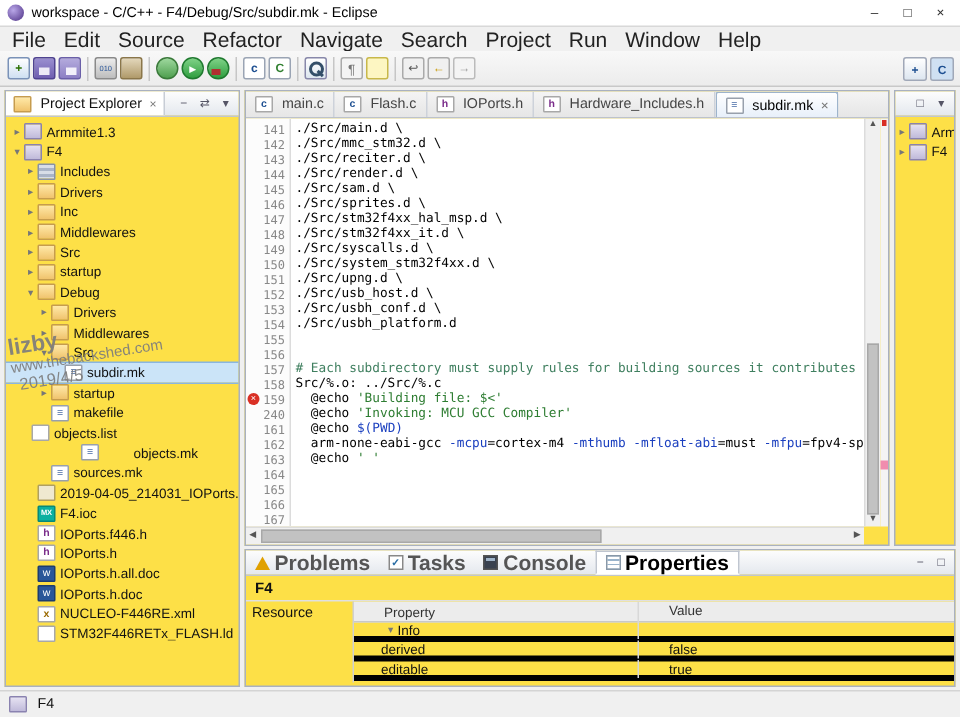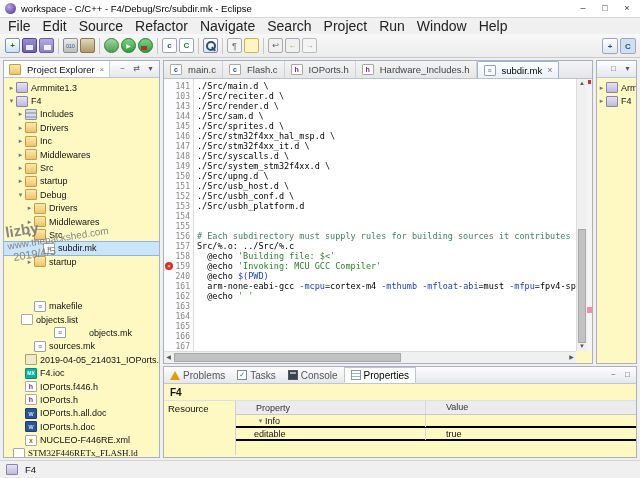--- a/index.html
+++ b/index.html
@@ -46,21 +46,21 @@
   .tbi-last-edit-location::after{content:"↩";color:#555;}
   .tbi-back{background:#f0f0f0;border:1px solid #aaa;}
   .tbi-back::after{content:"←";color:#c89800;font-weight:bold;}
   .tbi-forward{background:#f4f4f4;border:1px solid #bbb;}
   .tbi-forward::after{content:"→";color:#9a9a9a;}
   .persp-area{position:absolute;right:4px;top:38px;display:flex;gap:2px;}
   .persp{width:16px;height:16px;border:1px solid #a0a8b8;border-radius:2px;background:linear-gradient(#fff,#dde6f0);display:inline-flex;align-items:center;justify-content:center;font-size:8px;color:#1d4f91;font-weight:bold;}
   .persp.active{background:#cfe0f2;}
 
   
-  .panel{position:absolute;background:#fef9c3;border:1px solid #a9b1c0;}
+  .panel{position:absolute;background:#fde047;border:1px solid #a9b1c0;}
   .panel-tabbar{height:17px;background:linear-gradient(#fdfdfd,#e4e8ee);border-bottom:1px solid #c0c6d0;display:flex;align-items:center;overflow:hidden;}
   .panel-tab{display:flex;align-items:center;gap:3px;padding:0 5px;height:100%;background:#fff;border-right:1px solid #c8cdd6;font-size:9.5px;white-space:nowrap;}
   .panel-tab .ptab-close{color:#777;font-size:8px;margin-left:2px;}
   .panel-hdr-icons{margin-left:auto;display:flex;gap:3px;padding-right:3px;color:#556;}
   .hicon{font-size:8px;line-height:14px;width:11px;text-align:center;color:#556;}
 
   
   #left-panel{left:3px;top:60px;width:157px;height:398px;}
   .tree{padding-top:3px;overflow:hidden;height:calc(100% - 17px);}
   .tree-row{display:flex;align-items:center;height:13.4px;white-space:nowrap;overflow:hidden;font-size:9px;}
@@ -118,38 +118,38 @@
   .hscroll .arr.lt{left:0;} .hscroll .arr.rt{right:0;}
 
   
   #right-panel{left:596px;top:60px;width:41px;height:304px;}
   .rp-items{padding-top:3px;}
   .rp-row{display:flex;align-items:center;height:13.4px;white-space:nowrap;overflow:hidden;font-size:9px;}
 
   
   #bottom-panel{left:163px;top:366px;width:474px;height:92px;}
   .vtabs{height:17px;background:linear-gradient(#fdfdfd,#e4e8ee);border-bottom:1px solid #c0c6d0;display:flex;align-items:center;}
-  .vtab{display:flex;align-items:center;height:100%;padding:0 6px;font-size:10px;color:#555;gap:3px;white-space:nowrap;}
+  .vtab{display:flex;align-items:center;height:100%;padding:0 6px;font-size:14px;color:#555;gap:3px;white-space:nowrap;font-weight:bold;}
   .vtab.active{background:#fff;border:1px solid #c0c6d0;border-bottom:1px solid #fff;color:#000;}
   .vtab-icon{width:10px;height:10px;flex:none;position:relative;display:inline-flex;align-items:center;justify-content:center;}
   .vti-problems{width:0;height:0;border-left:5px solid transparent;border-right:5px solid transparent;border-bottom:9px solid #e0a000;}
   .vti-tasks{background:#fff;border:1px solid #888;font-size:7px;color:#2a6ea5;}
   .vti-tasks::after{content:"✓";}
   .vti-console{background:#3a4250;border:1px solid #555;}
   .vti-console::after{content:"";position:absolute;top:1px;left:1px;right:1px;height:2px;background:#9fb3c8;}
   .vti-properties{background:repeating-linear-gradient(#fff 0 2px,#9ab4cc 2px 3px);border:1px solid #8898a8;}
   .props-title{font-weight:bold;font-size:10px;padding:3px 6px 2px 6px;}
   .props-body{display:flex;height:calc(100% - 35px);border-top:1px solid #e0e0e0;}
   .categories{width:72px;border-right:1px solid #d0d0d0;padding:2px 4px;font-size:9.5px;}
   .ptable{flex:1;display:flex;flex-direction:column;overflow:hidden;}
   .phead{display:flex;height:14px;background:#ececec;border-bottom:1px solid #c8c8c8;font-size:9px;color:#333;}
   .pcell{padding:1px 20px;overflow:hidden;white-space:nowrap;}
   .p1{width:190px;border-right:1px solid #d8d8d8;flex:none;display:flex;align-items:center;}
   .p2{flex:1;}
-  .prow{display:flex;height:13px;font-size:9px;align-items:center;border-bottom:2px solid #000000;}
+  .prow{display:flex;height:13px;font-size:9px;align-items:center;border-bottom:4px solid #000000;}
   .prow .indent{padding-left:18px;}
 
   
   .statusbar{position:absolute;left:0;right:0;bottom:0;height:18px;background:#f0f0f0;border-top:1px solid #d4d4d4;display:flex;align-items:center;padding-left:6px;gap:4px;font-size:9.5px;}
 
   
   .watermark{position:absolute;left:4px;top:224px;z-index:60;pointer-events:none;color:#7d7d7d;transform:rotate(-9deg);transform-origin:left top;opacity:.92;}
   .wm1{font-size:15px;font-weight:bold;}
   .wm2{font-size:10px;}
   .wm3{font-size:11px;margin-left:4px;}
@@ -286,21 +286,21 @@
       <div class="tree-row selected" style="padding-left: 30px;">
         <span class="exp"></span>
         <span class="ti ti-makefile"></span>
         <span class="tlabel">subdir.mk</span>
       </div>
       <div class="tree-row" style="padding-left: 21px;">
         <span class="exp">▸</span>
         <span class="ti ti-folder"></span>
         <span class="tlabel">startup</span>
       </div>
-      <div class="tree-row" style="padding-left: 21px; margin-top: 31px;">
+      <div class="tree-row" style="padding-left: 21px;">
         <span class="exp"></span>
         <span class="ti ti-makefile"></span>
         <span class="tlabel">makefile</span>
       </div>
       <div class="tree-row" style="padding-left: 8px;">
         <span class="exp"></span>
         <span class="ti ti-file"></span>
         <span class="tlabel">objects.list</span>
       </div>
       <div class="tree-row" style="padding-left: 21px; gap: 20px;">
@@ -341,21 +341,21 @@
       <div class="tree-row" style="padding-left: 12px;">
         <span class="exp"></span>
         <span class="ti ti-doc"></span>
         <span class="tlabel">IOPorts.h.doc</span>
       </div>
       <div class="tree-row" style="padding-left: 12px;">
         <span class="exp"></span>
         <span class="ti ti-xml"></span>
         <span class="tlabel">NUCLEO-F446RE.xml</span>
       </div>
-      <div class="tree-row" style=" font-family: Liberation Serif, serif;">
+      <div class="tree-row" style="padding-left: 12px;">
         <span class="exp"></span>
         <span class="ti ti-file"></span>
         <span class="tlabel">STM32F446RETx_FLASH.ld</span>
       </div>
     </div>
 </div>
 
 <div class="panel" id="editor-panel">
   <div class="etabs">
       <div class="etab">
@@ -381,21 +381,21 @@
       </div>
     </div>
   <div class="editor-body">
     <div class="gutter">
         <div class="gutter-line">
           <span class="lmarker"></span>
           <span class="lnum">141</span>
         </div>
         <div class="gutter-line">
           <span class="lmarker"></span>
-          <span class="lnum">103</span>
+          <span class="lnum">142</span>
         </div>
         <div class="gutter-line">
           <span class="lmarker"></span>
           <span class="lnum">143</span>
         </div>
         <div class="gutter-line">
           <span class="lmarker"></span>
           <span class="lnum">144</span>
         </div>
         <div class="gutter-line">
@@ -486,20 +486,21 @@
           <span class="lmarker"></span>
           <span class="lnum">166</span>
         </div>
         <div class="gutter-line">
           <span class="lmarker"></span>
           <span class="lnum">167</span>
         </div>
       </div>
     <div class="code">
         <div class="code-line"><span class="sg-p">./Src/main.d \</span></div>
+        <div class="code-line"><span class="sg-p">./Src/mmc_stm32.d \</span></div>
         <div class="code-line"><span class="sg-p">./Src/reciter.d \</span></div>
         <div class="code-line"><span class="sg-p">./Src/render.d \</span></div>
         <div class="code-line"><span class="sg-p">./Src/sam.d \</span></div>
         <div class="code-line"><span class="sg-p">./Src/sprites.d \</span></div>
         <div class="code-line"><span class="sg-p">./Src/stm32f4xx_hal_msp.d \</span></div>
         <div class="code-line"><span class="sg-p">./Src/stm32f4xx_it.d \</span></div>
         <div class="code-line"><span class="sg-p">./Src/syscalls.d \</span></div>
         <div class="code-line"><span class="sg-p">./Src/system_stm32f4xx.d \</span></div>
         <div class="code-line"><span class="sg-p">./Src/upng.d \</span></div>
         <div class="code-line"><span class="sg-p">./Src/usb_host.d \</span></div>
@@ -591,20 +592,24 @@
       </div>
       <div>
           <div class="prow">
             <div class="pcell p1">
               <span class="exp">▾</span>
               <span>Info</span>
             </div>
             <div class="pcell p2"></div>
           </div>
           <div class="prow">
+            <div class="pcell p1 indent">derived</div>
+            <div class="pcell p2">false</div>
+          </div>
+          <div class="prow">
             <div class="pcell p1 indent">editable</div>
             <div class="pcell p2">true</div>
           </div>
         </div>
     </div>
   </div>
 </div>
 
 <div class="statusbar">
   <span class="ti ti-project"></span>

